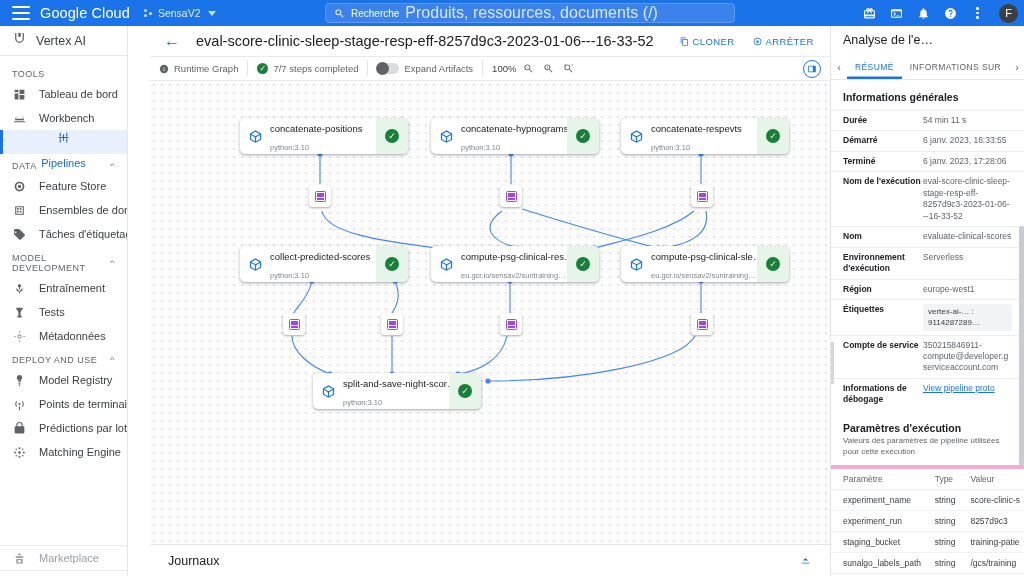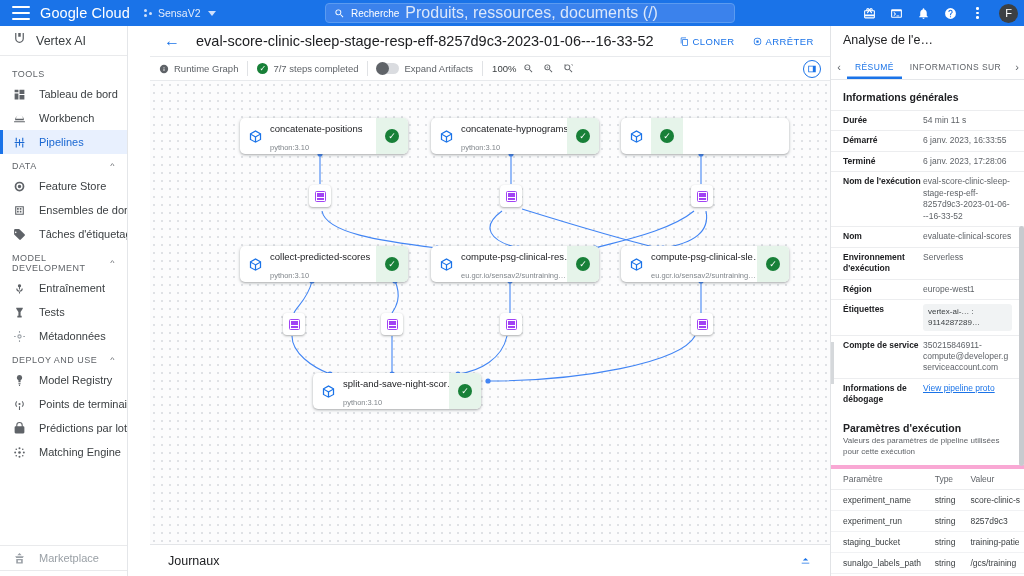--- a/index.html
+++ b/index.html
@@ -59,21 +59,21 @@
   .nav-scroll { height: 489px; overflow: hidden; padding-top: 6px; }
   .nav-group { font-size: 9px; color: #5f6368; letter-spacing: .5px;
     padding: 7px 12px 3px 12px; display: flex; align-items: center;
     justify-content: space-between; text-transform: uppercase; }
   .nav-group .chev { font-size: 9px; color: #5f6368; transform: scaleY(.7); }
   .nav-item { height: 24px; display: flex; align-items: center; gap: 12px;
     padding: 0 12px; font-size: 11px; color: #3c4043; cursor: pointer;
     position: relative; white-space: nowrap; }
   .nav-item .ni-ic { width: 15px; height: 15px; flex: none; display: flex;
     align-items: center; justify-content: center; }
-  .nav-item.active { background: #e8f0fe; color: #1967d2; }
+  .nav-item.active { background: #e8f0fe; color: #1967d2; flex-direction: column; }
   .nav-item.active::before { content: ""; position: absolute; left: 0; top: 0;
     bottom: 0; width: 3px; background: #1a73e8; }
   .nav-item.muted { color: #9aa0a6; }
   .nav-foot { border-top: 1px solid #e9eaec; }
   .nav-collapse { height: 28px; display: flex; align-items: center; padding: 0 14px;
     border-top: 1px solid #e9eaec; cursor: pointer; color: #5f6368; font-size: 11px; }
 
   
   .center { position: absolute; left: 150px; top: 26px; width: 680px; height: 550px;
     background: #fff; }
@@ -549,20 +549,24 @@
           <span class="dot">✓</span>
         </span>
     </div>
 
     <div class="node" style="left:471px; top:37px; width:168px;">
       <span class="nbox">
         <svg width="15" height="15" viewBox="0 0 24 24">
             <path fill="#1a73e8" d="M12 2l9 5v10l-9 5-9-5V7l9-5zm0 2.3L5.4 8 12 11.7 18.6 8 12 4.3zM5 9.7v6.6l6 3.3v-6.6L5 9.7zm8 9.9l6-3.3V9.7l-6 3.3v6.6z"></path>
           </svg>
       </span>
+      <span class="ntxt">
+        <span class="nname">concatenate-respevts</span>
+        <span class="nsub">python:3.10</span>
+      </span>
       <span class="nstat">
           <span class="dot">✓</span>
         </span>
     </div>
 
     <div class="node" style="left:90px; top:165px; width:168px;">
       <span class="nbox">
         <svg width="15" height="15" viewBox="0 0 24 24">
             <path fill="#1a73e8" d="M12 2l9 5v10l-9 5-9-5V7l9-5zm0 2.3L5.4 8 12 11.7 18.6 8 12 4.3zM5 9.7v6.6l6 3.3v-6.6L5 9.7zm8 9.9l6-3.3V9.7l-6 3.3v6.6z"></path>
           </svg>

